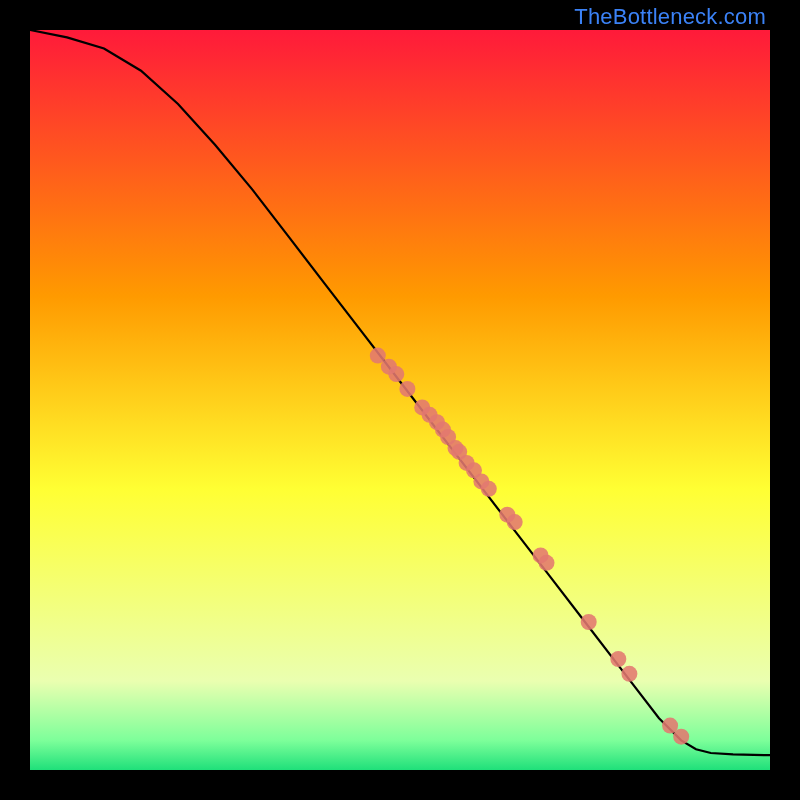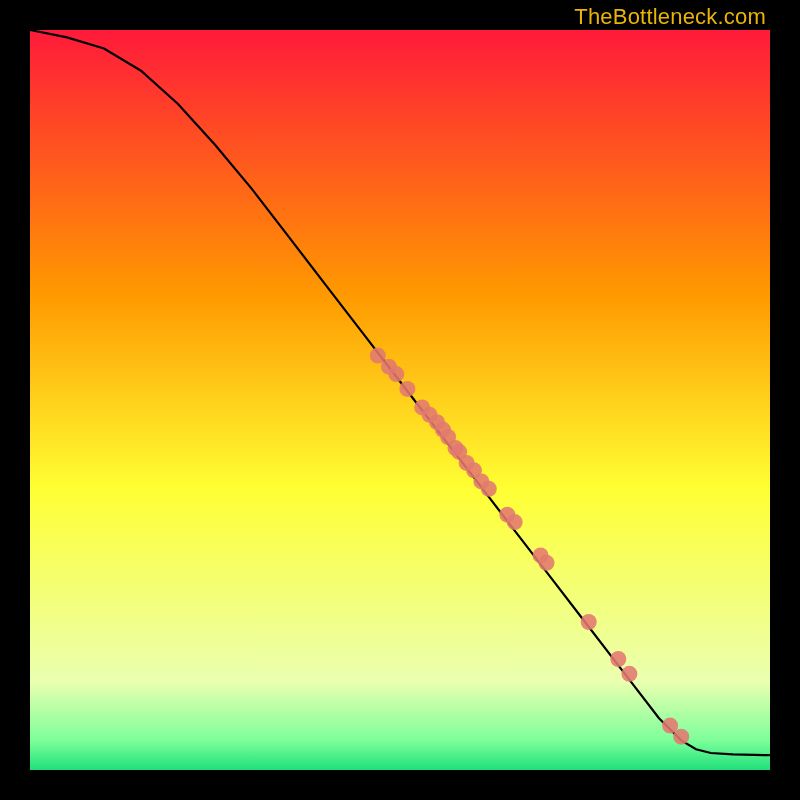--- a/index.html
+++ b/index.html
@@ -23,21 +23,21 @@
     position: absolute;
     left: 0;
     top: 0;
     width: 740px;
     height: 740px;
   }
   .watermark {
     position: absolute;
     top: 4px;
     right: 34px;
-    color: #eab308;
+    color: #3b82f6;
     font-size: 22px;
     font-weight: 500;
     letter-spacing: 0.2px;
     user-select: none;
   }
   svg { display: block; }
 </style>
 </head>
 <body>
 

